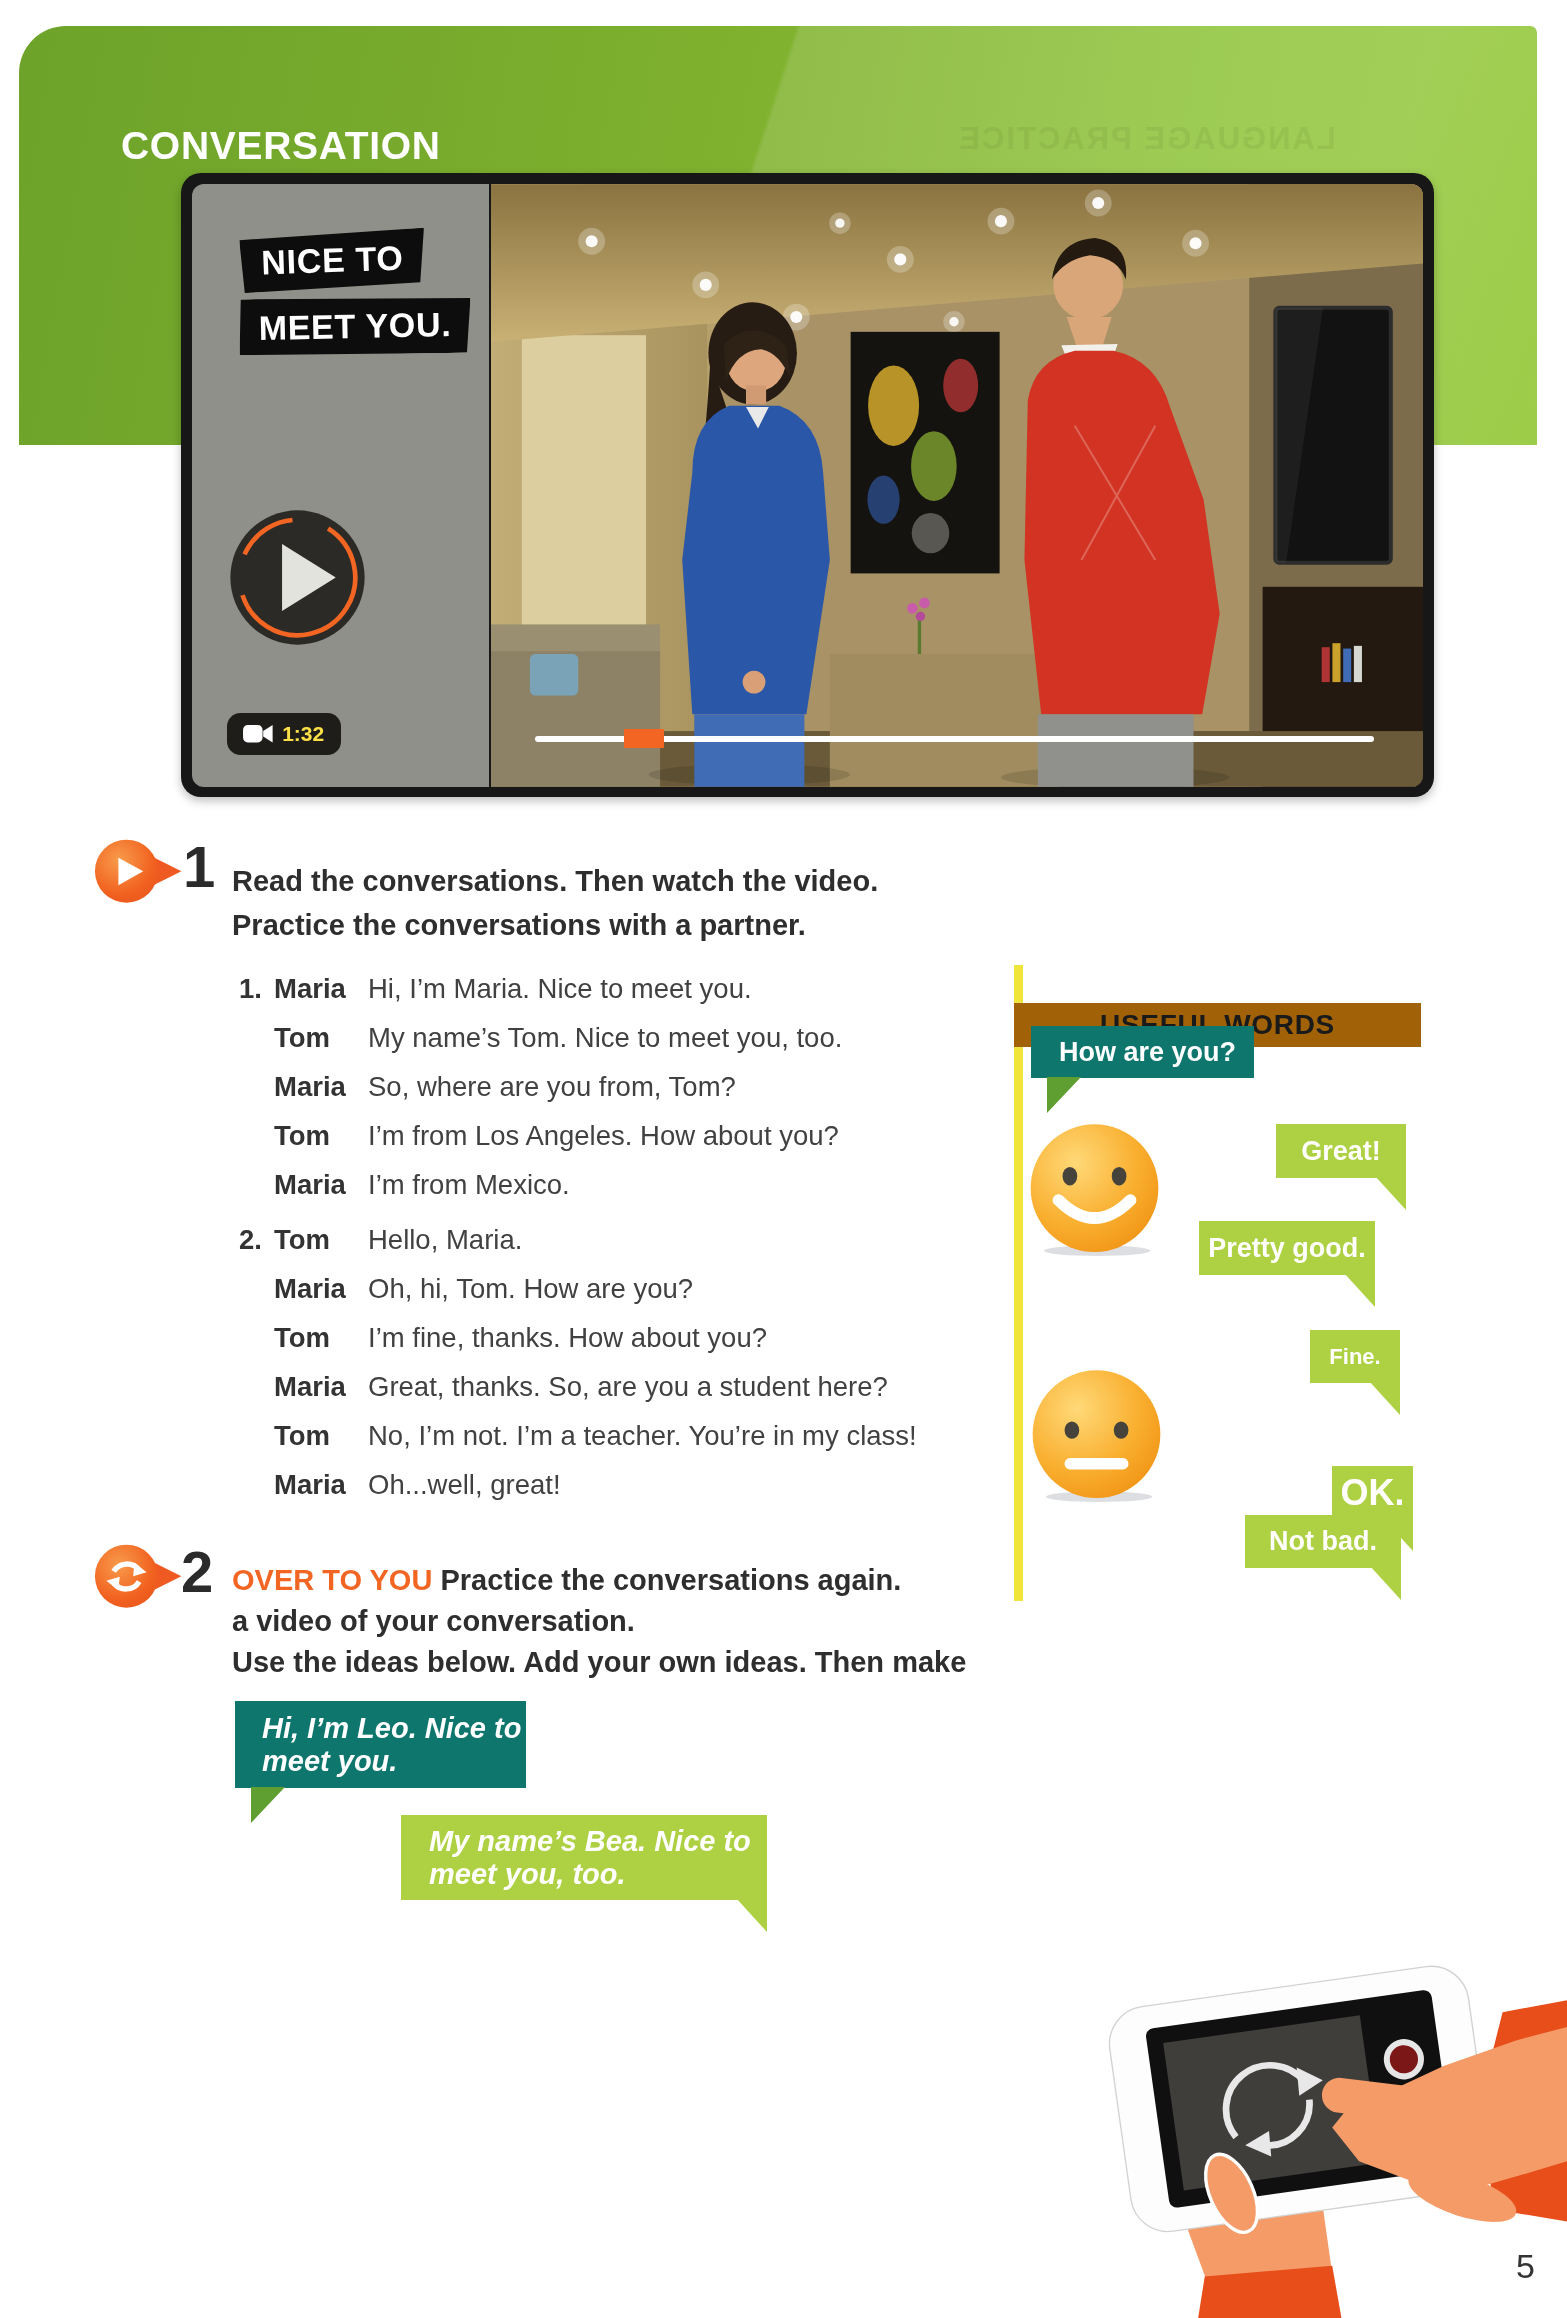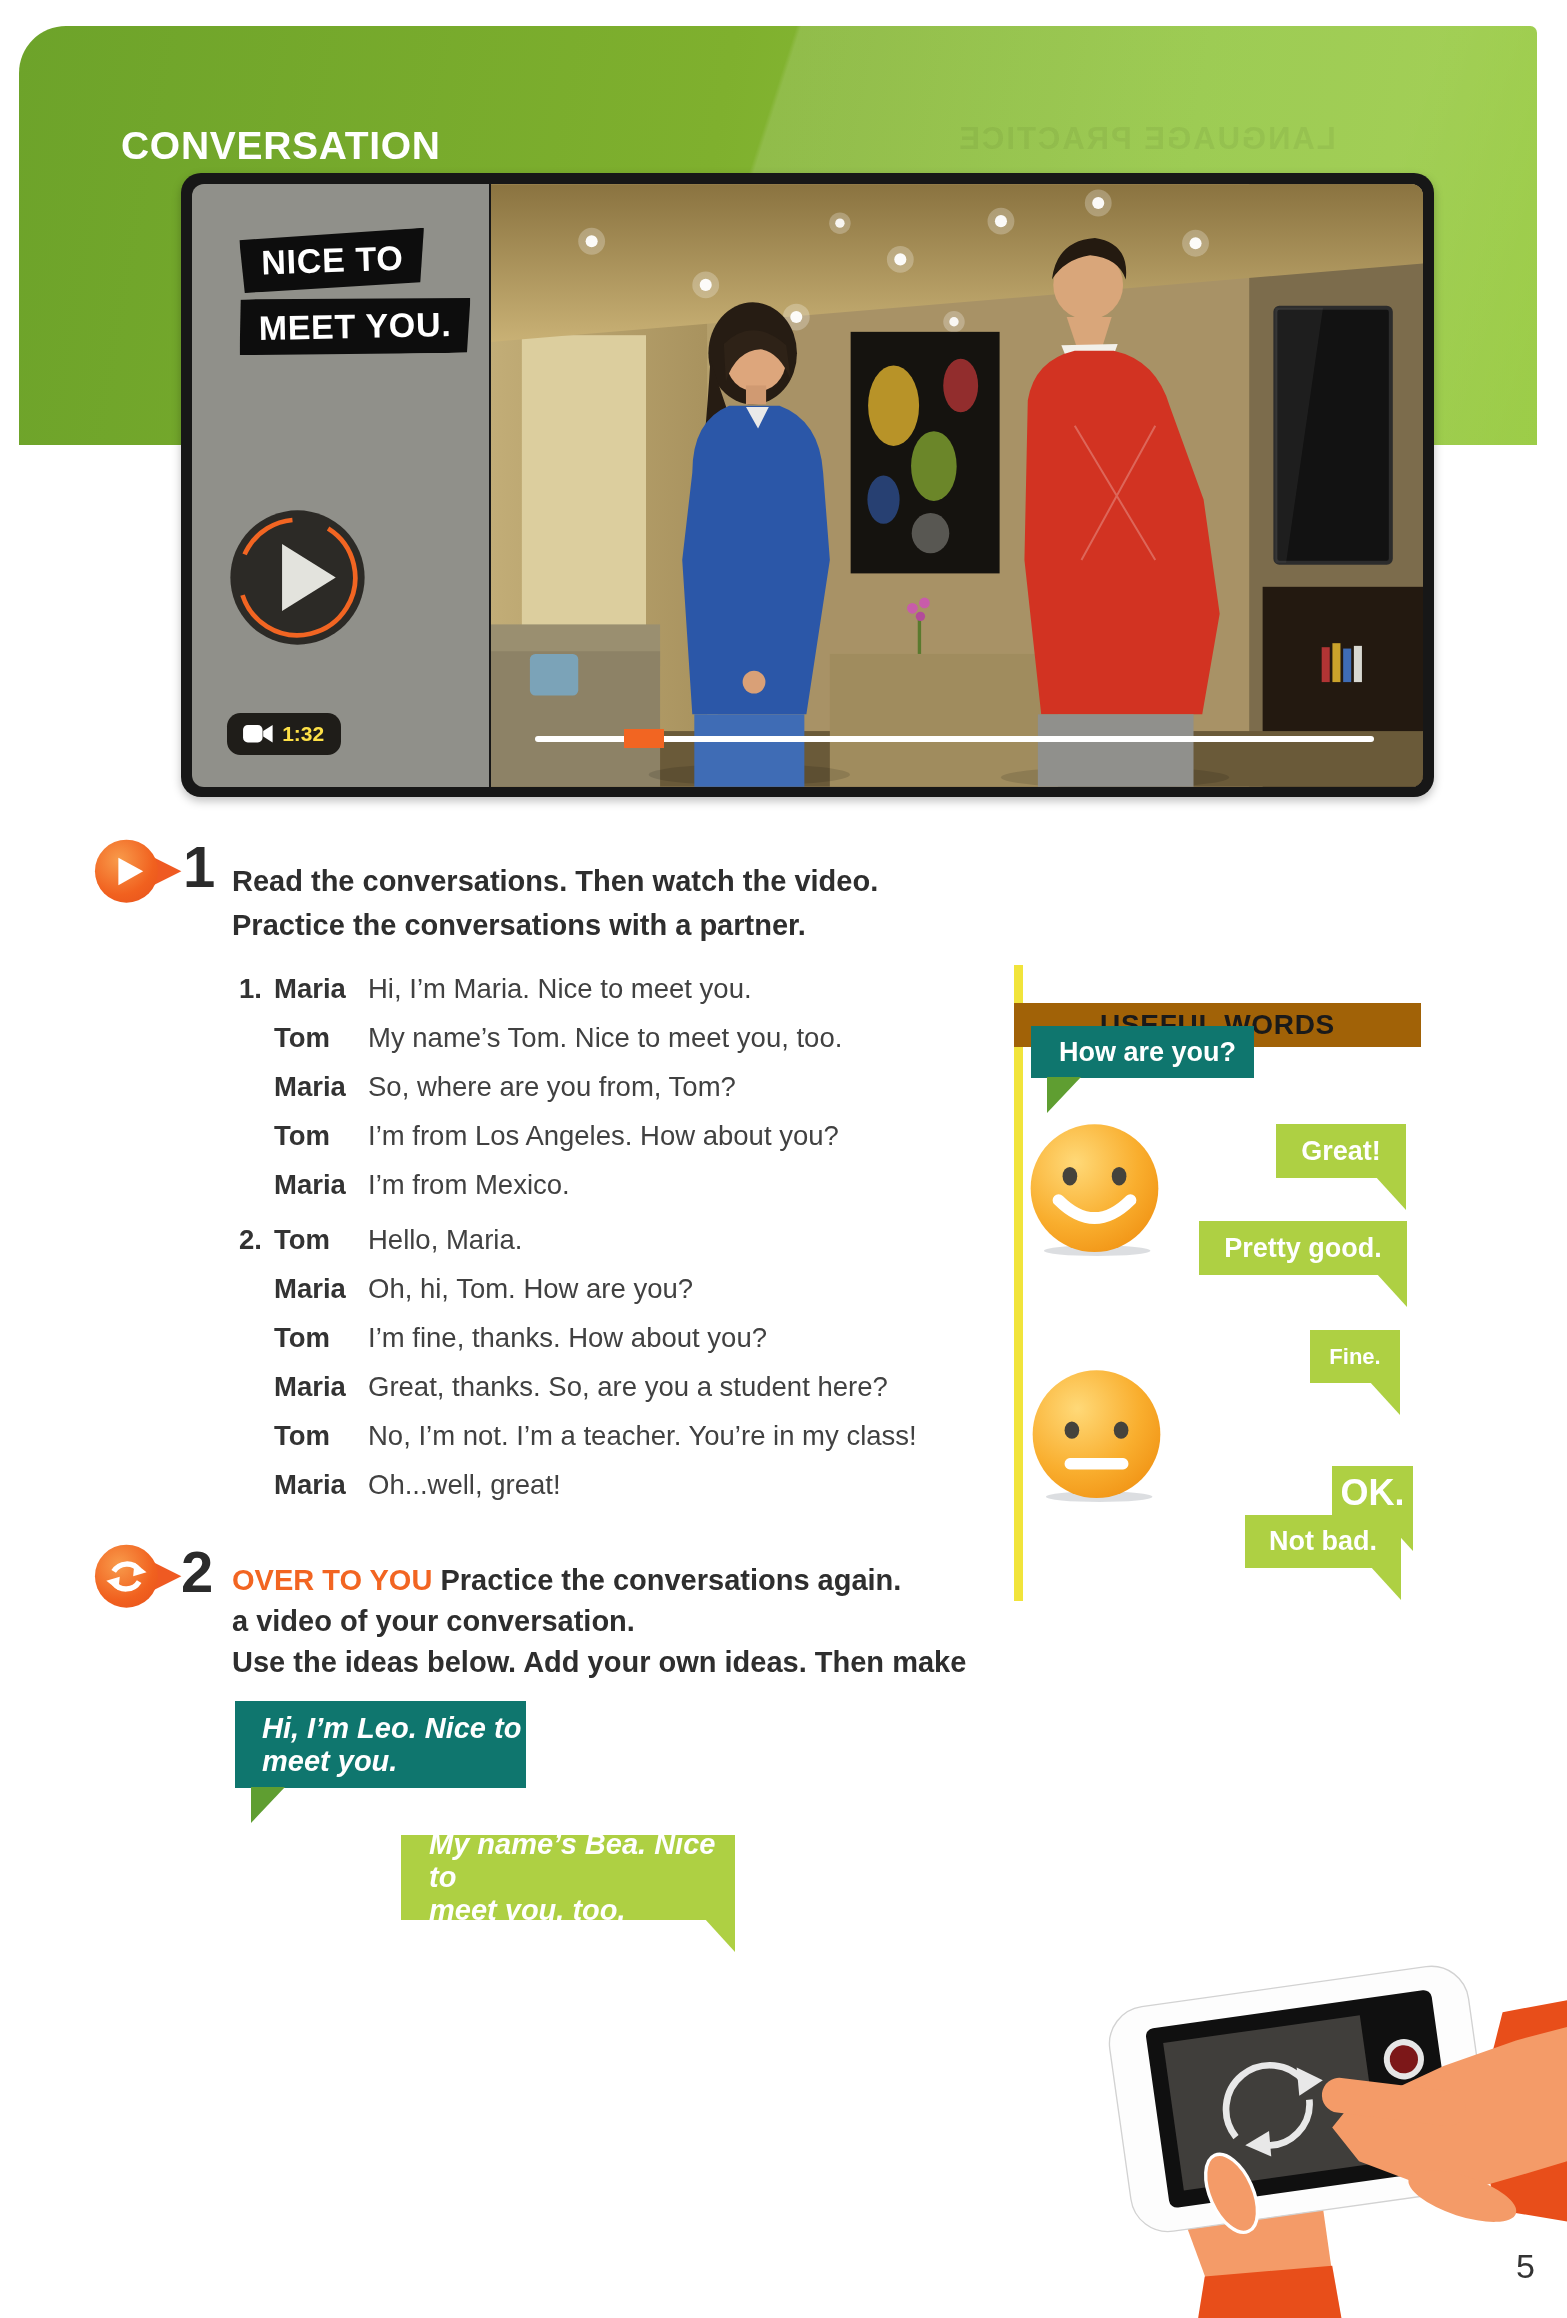--- a/index.html
+++ b/index.html
@@ -295,21 +295,21 @@
       </defs>
       <ellipse cx="104" cy="192" rx="80" ry="8" fill="#9aa0a8" opacity="0.35"></ellipse>
       <circle cx="100" cy="98" r="96" fill="url(#emg)"></circle>
       <ellipse cx="63" cy="80" rx="11" ry="14" fill="#45433c"></ellipse>
       <ellipse cx="137" cy="80" rx="11" ry="14" fill="#45433c"></ellipse>
       <path d="M 46,116 Q 100,170 154,116" stroke="#ffffff" stroke-width="18" fill="none" stroke-linecap="round"></path>
     </svg>
   </div>
 
   <div class="bubble light tail-br center" style="left:1276px; top:1124px; width:130px; height:54px; font-size:27px;">Great!</div>
-  <div class="bubble light tail-br center" style="left:1199px; top:1221px; width:208px; height:54px; font-size:27px;">Pretty good.</div>
+  <div class="bubble light tail-br center" style="left:1199px; top:1221px; width:176px; height:54px; font-size:27px;">Pretty good.</div>
   <div class="bubble light tail-br center" style="left:1310px; top:1330px; width:90px; height:53px; font-size:22px;">Fine.</div>
 
   <div class="emoji" style="left:1030px; top:1369px;">
     <svg viewBox="0 0 200 200" width="133" height="133">
       <ellipse cx="104" cy="192" rx="80" ry="8" fill="#9aa0a8" opacity="0.35"></ellipse>
       <circle cx="100" cy="98" r="96" fill="url(#emg)"></circle>
       <ellipse cx="63" cy="92" rx="11" ry="13" fill="#45433c"></ellipse>
       <ellipse cx="137" cy="92" rx="11" ry="13" fill="#45433c"></ellipse>
       <rect x="52" y="134" width="96" height="17" rx="8" fill="#ffffff"></rect>
     </svg>
@@ -336,21 +336,21 @@
     <div>a video of your conversation.</div>
     <div>Use the ideas below. Add your own ideas. Then make</div>
   </div>
 
   <div class="bubble dark tail-bl" style="left:235px; top:1701px; width:291px; height:87px; font-size:29px; padding-left:27px; box-sizing:border-box;">
     <span class="lines">
       <span>Hi, I’m Leo. Nice to</span>
       <span>meet you.</span>
     </span>
   </div>
-  <div class="bubble light tail-br" style="left:401px; top:1815px; width:334px; height:85px; font-size:29px; padding-left:28px; box-sizing:border-box;margin-top:20px;">
+  <div class="bubble light tail-br" style="left:401px; top:1815px; width:366px; height:85px; font-size:29px; padding-left:28px; box-sizing:border-box;">
     <span class="lines">
       <span>My name’s Bea. Nice to</span>
       <span>meet you, too.</span>
     </span>
   </div>
 
   <div class="phone-illo">
     <svg viewBox="0 0 796 615" width="534" height="413">
 
       <polygon points="258,556 445,540 428,420 330,300 240,410 230,480" fill="#f49b68"></polygon>

